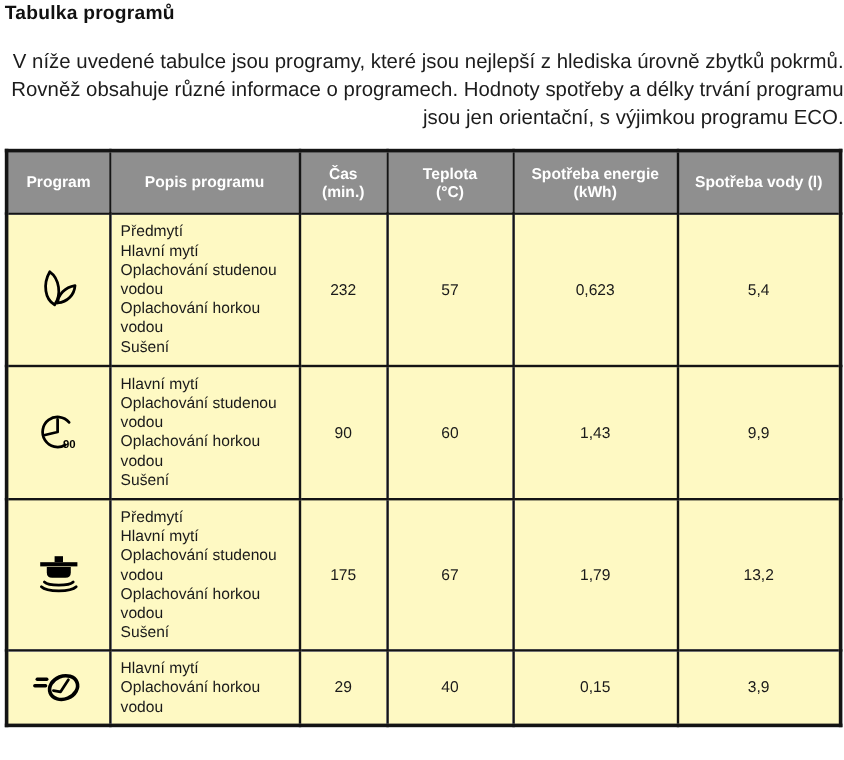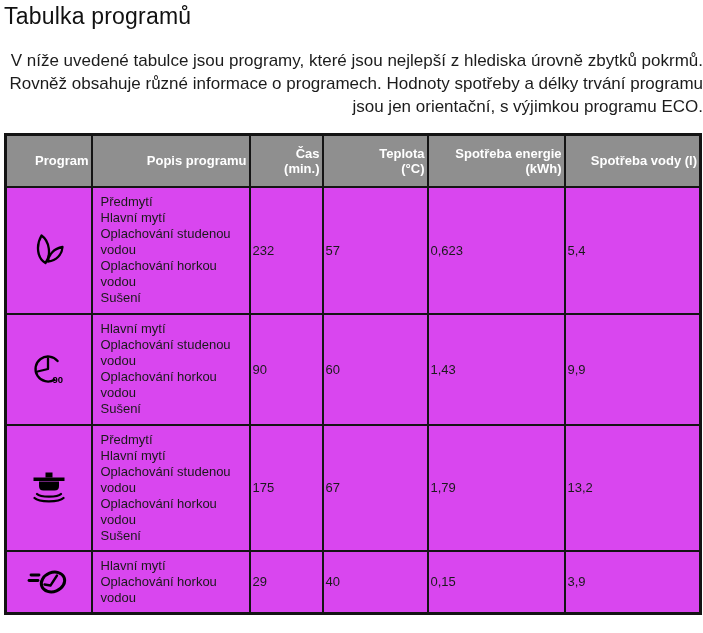--- a/index.html
+++ b/index.html
@@ -3,41 +3,41 @@
 <meta charset="utf-8">
 <style>
   * { box-sizing: border-box; }
   html, body { margin: 0; padding: 0; }
   body {
     width: 703px; height: 633px; background: #ffffff; overflow: hidden;
     font-family: "Liberation Sans", sans-serif; color: #1a1a1a;
   }
   .page { padding: 3px 0 0 4px; }
   .title {
-    font-size: 23px; font-weight: normal; color: #111;
+    font-size: 16px; font-weight: bold; color: #111;
     margin: 0 0 19px 0; letter-spacing: 0.2px;
   }
   .intro {
     font-size: 17px; line-height: 23px; margin: 0; width: 699px; color: #1c1c1c; text-align: right;
   }
   table.program-table {
     border-collapse: collapse; table-layout: fixed; width: 695px;
     margin-top: 15px; border: 3px solid #141414;
   }
   th, td { border: 2px solid #141414; overflow: hidden; }
   th {
     background: #8f8f8f; color: #ffffff; font-size: 13px; font-weight: bold;
-    text-align: right; vertical-align: middle; padding: 3px 2px; height: 52px;
+    text-align: center; vertical-align: middle; padding: 3px 2px; height: 52px;
     line-height: 15px;
   }
-  td { font-size: 13px; vertical-align: middle; background: #d946ef; }
+  td { font-size: 13px; vertical-align: middle; background: #fef9c3; }
   td.icon-cell { text-align: center; padding: 0; }
   td.icon-cell svg { display: inline-block; vertical-align: middle; }
   td.desc-cell { padding: 6px 8px; line-height: 16px; text-align: left; }
-  td.val-cell { text-align: left; padding: 2px; }
+  td.val-cell { text-align: center; padding: 2px; }
   tr.row-1 td { height: 127px; }
   tr.row-2 td { height: 111px; }
   tr.row-3 td { height: 123px; }
   tr.row-4 td { height: 59px; }
   .ico { stroke: #000; fill: none; stroke-width: 2.3; stroke-linecap: round; stroke-linejoin: round; }
   .ico-fill { fill: #000; stroke: none; }
   .ico-num { font-family: "Liberation Sans", sans-serif; font-weight: bold; font-size: 9.5px; fill: #000; }
 </style>
 </head>
 <body>

